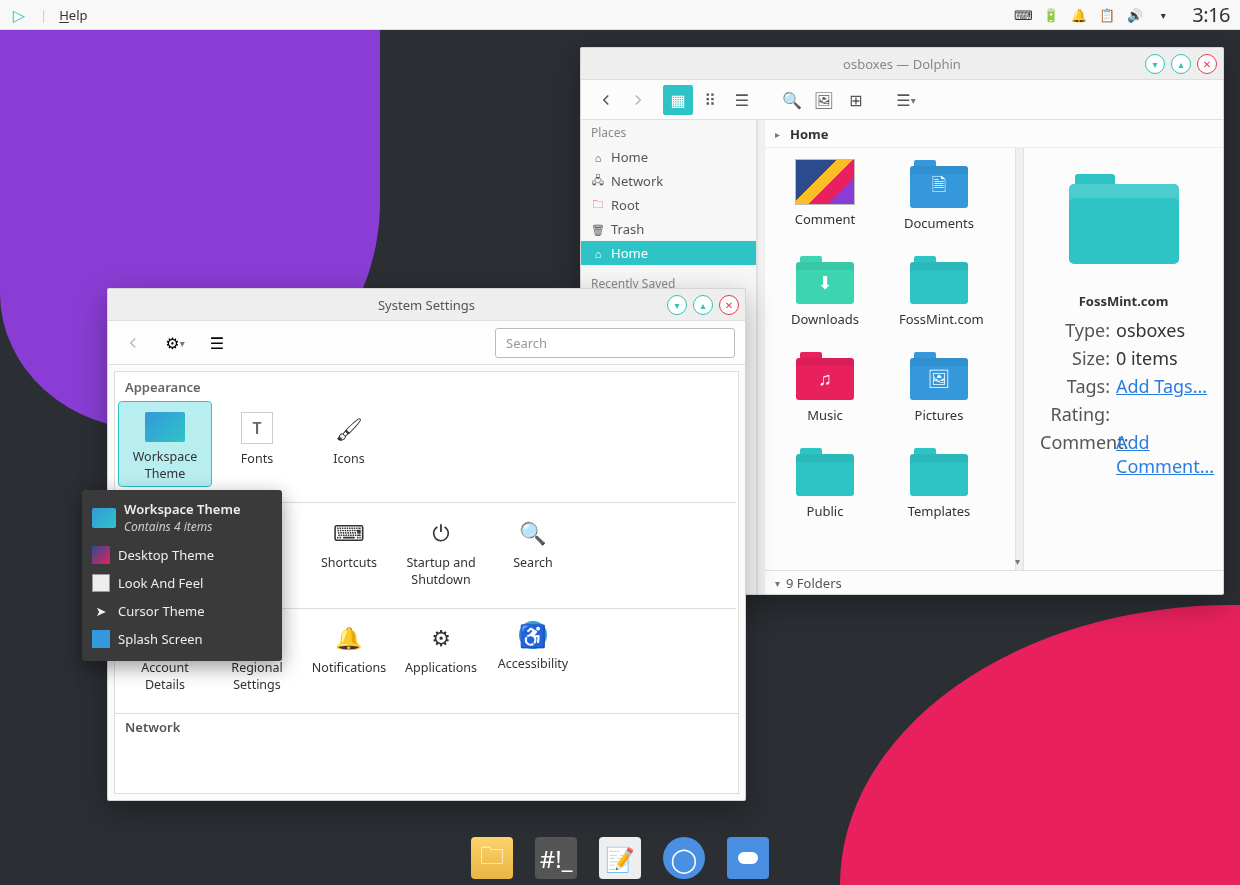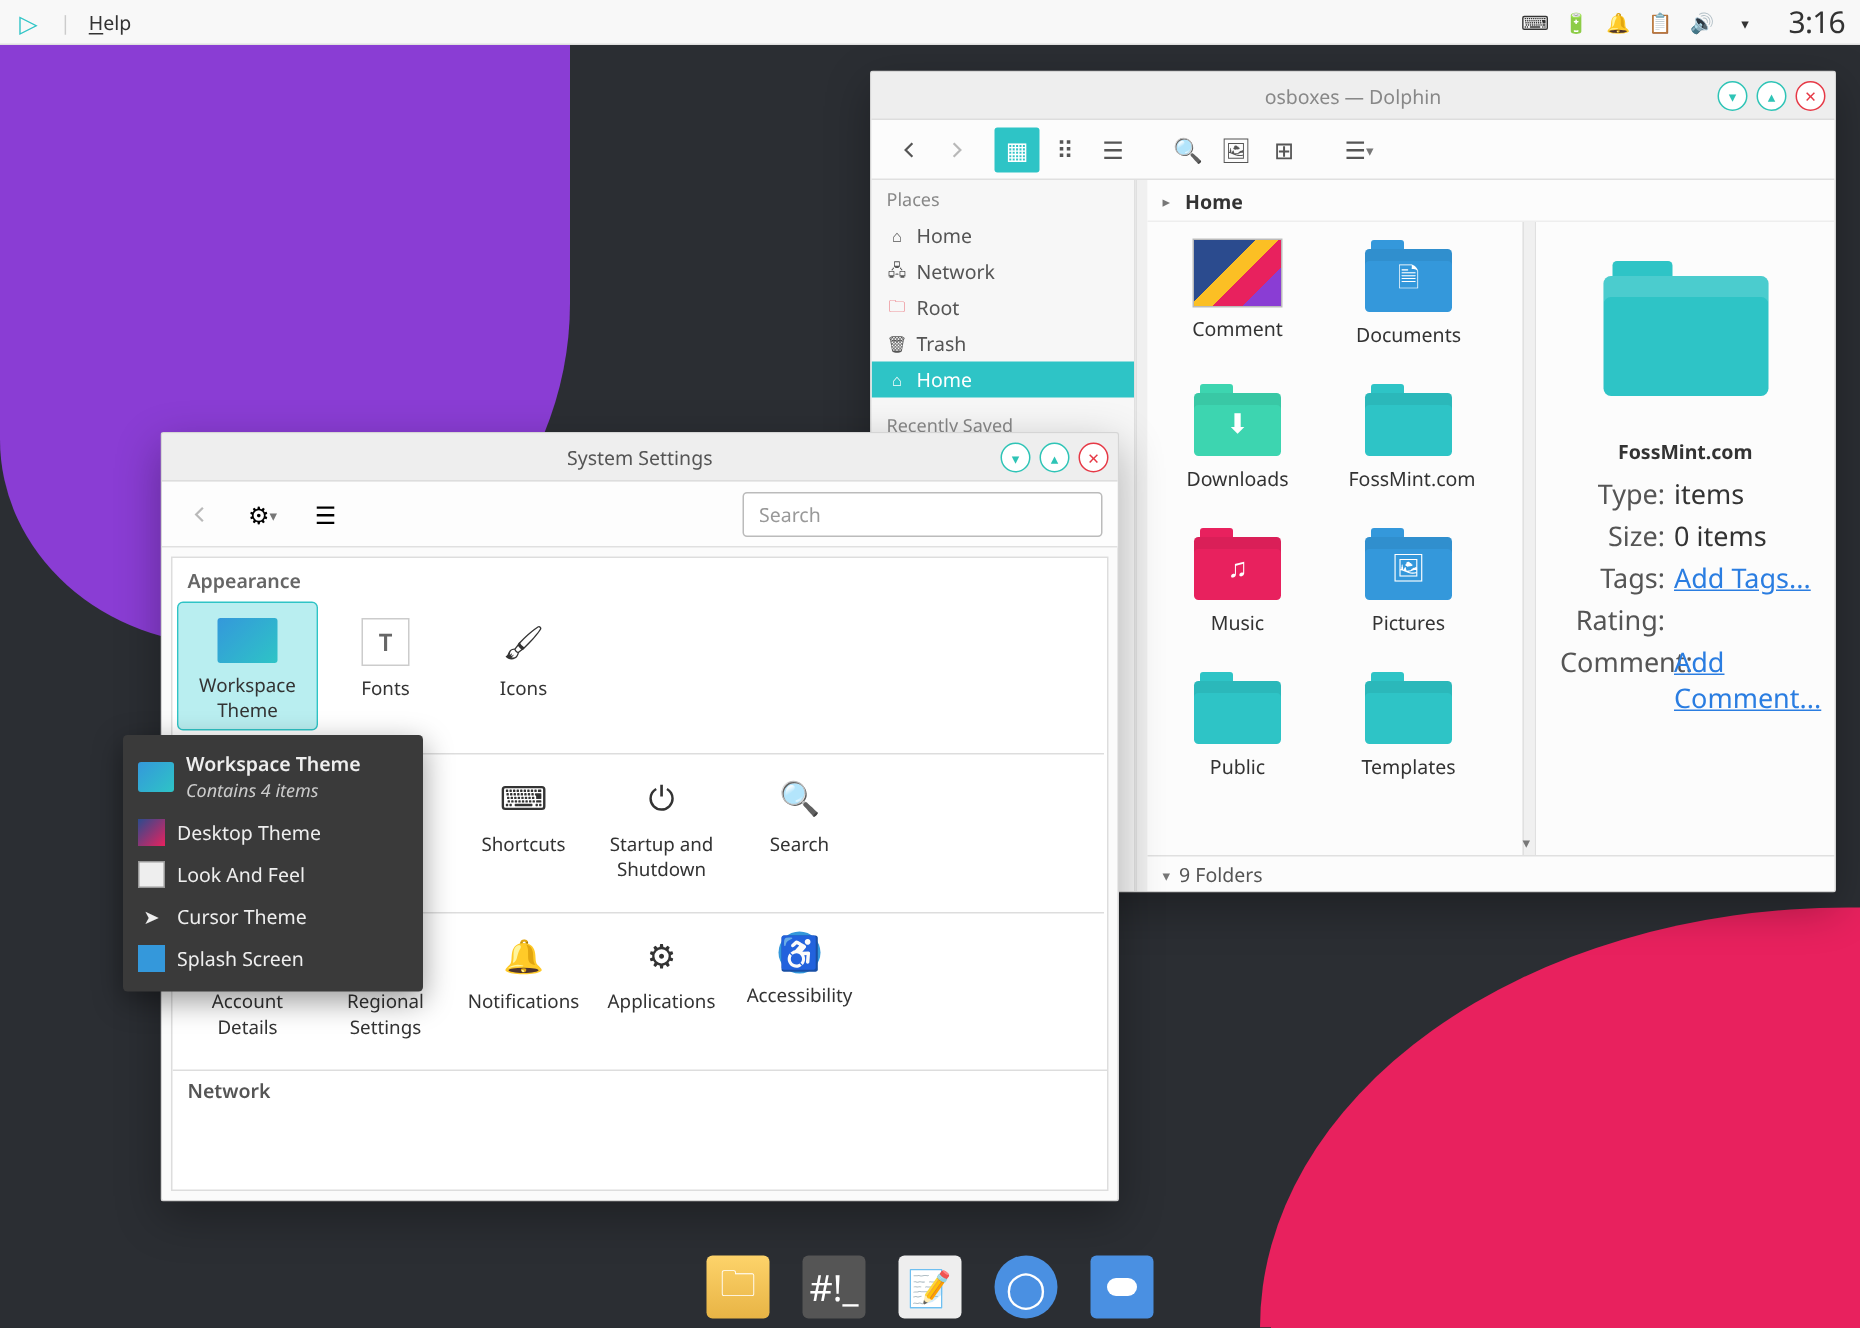--- a/index.html
+++ b/index.html
@@ -266,21 +266,21 @@
             <span class="triangle-down" style="position:absolute;bottom:2px;left:-1px">▾</span>
           </div>
         <div class="info-panel">
           <div class="big-folder">
               <div class="tab"></div>
               <div class="body"></div>
             </div>
           <b>FossMint.com</b>
           <div class="kv">
             <span class="k">Type:</span>
-            <span>items</span>
+            <span>osboxes</span>
             <span class="k">Size:</span>
             <span>0 items</span>
             <span class="k">Tags:</span>
             <span class="link">Add Tags...</span>
             <span class="k">Rating:</span>
             <span></span>
             <span class="k">Comment:</span>
             <span class="link">Add Comment...</span>
           </div>
         </div>

